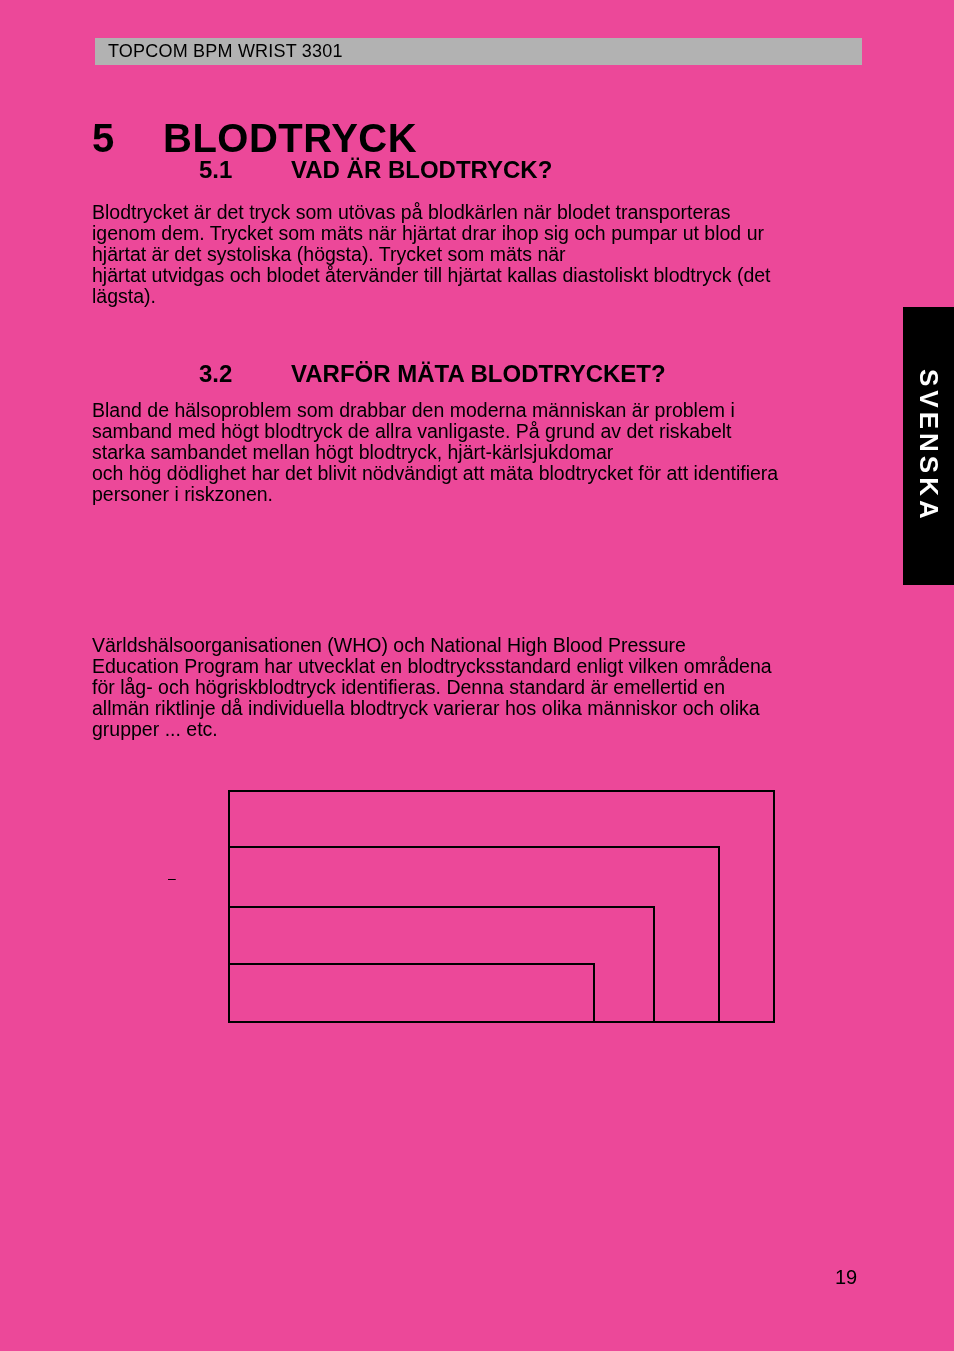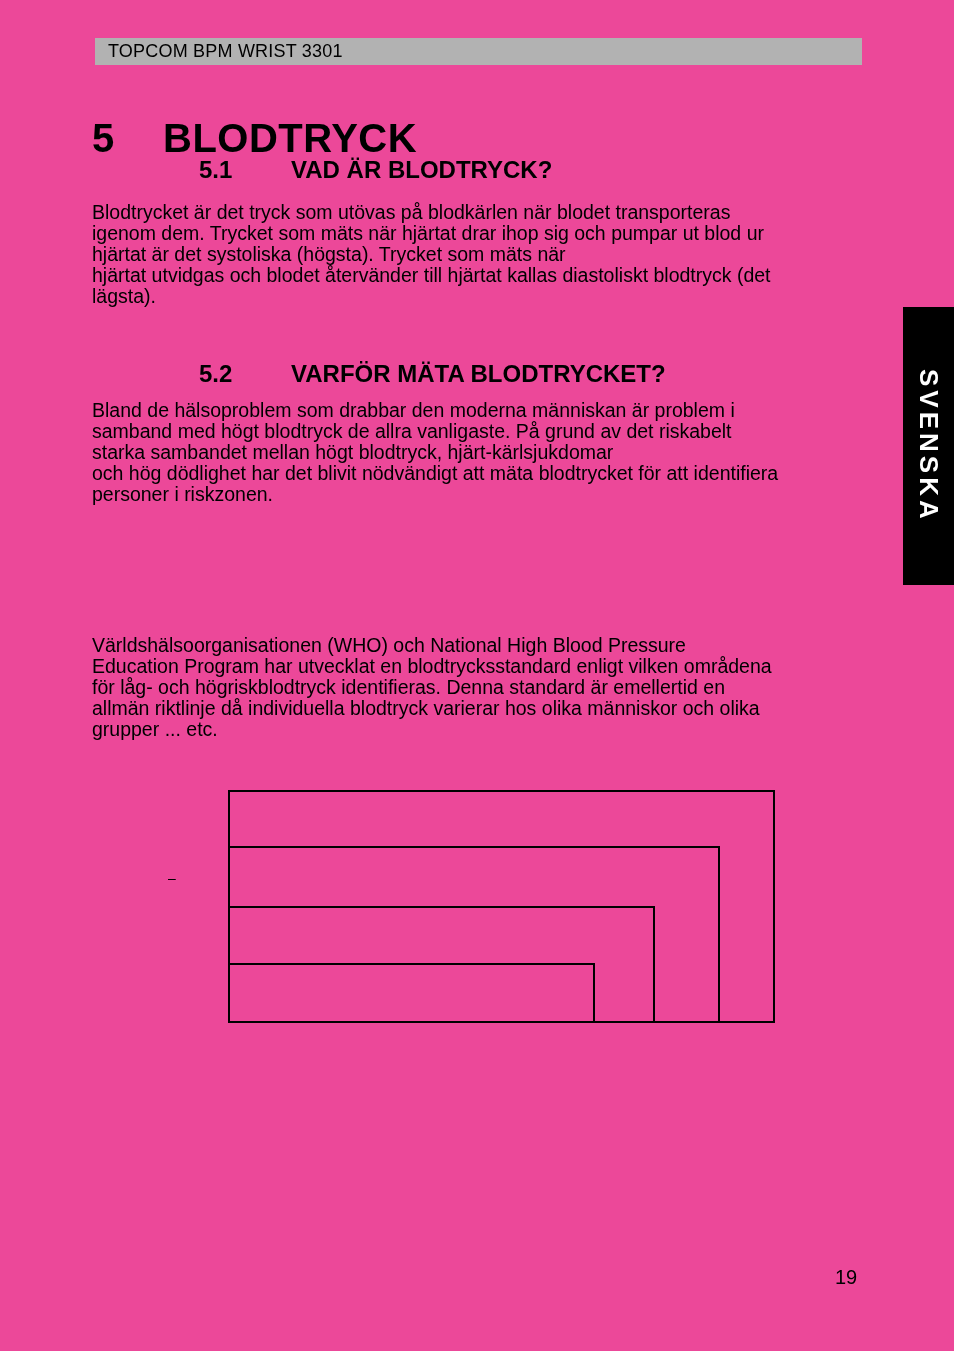--- a/index.html
+++ b/index.html
@@ -135,21 +135,21 @@
   <div id="heading-1" class="section-heading">
     <span class="num">5.1</span><span>VAD ÄR BLODTRYCK?</span>
   </div>
   <div id="para-1" class="para">Blodtrycket är det tryck som utövas på blodkärlen när blodet transporteras
 igenom dem. Trycket som mäts när hjärtat drar ihop sig och pumpar ut blod ur
 hjärtat är det systoliska (högsta). Trycket som mäts när
 hjärtat utvidgas och blodet återvänder till hjärtat kallas diastoliskt blodtryck (det
 lägsta).</div>
 
   <div id="heading-2" class="section-heading">
-    <span class="num">5.2</span><span>VARFÖR MÄTA BLODTRYCKET?</span>
+    <span class="num">3.2</span><span>VARFÖR MÄTA BLODTRYCKET?</span>
   </div>
   <div id="para-2" class="para">Bland de hälsoproblem som drabbar den moderna människan är problem i
 samband med högt blodtryck de allra vanligaste. På grund av det riskabelt
 starka sambandet mellan högt blodtryck, hjärt-kärlsjukdomar
 och hög dödlighet har det blivit nödvändigt att mäta blodtrycket för att identifiera
 personer i riskzonen.</div>
 
   <div id="para-3" class="para">Världshälsoorganisationen (WHO) och National High Blood Pressure
 Education Program har utvecklat en blodtrycksstandard enligt vilken områdena
 för låg- och högriskblodtryck identifieras. Denna standard är emellertid en

